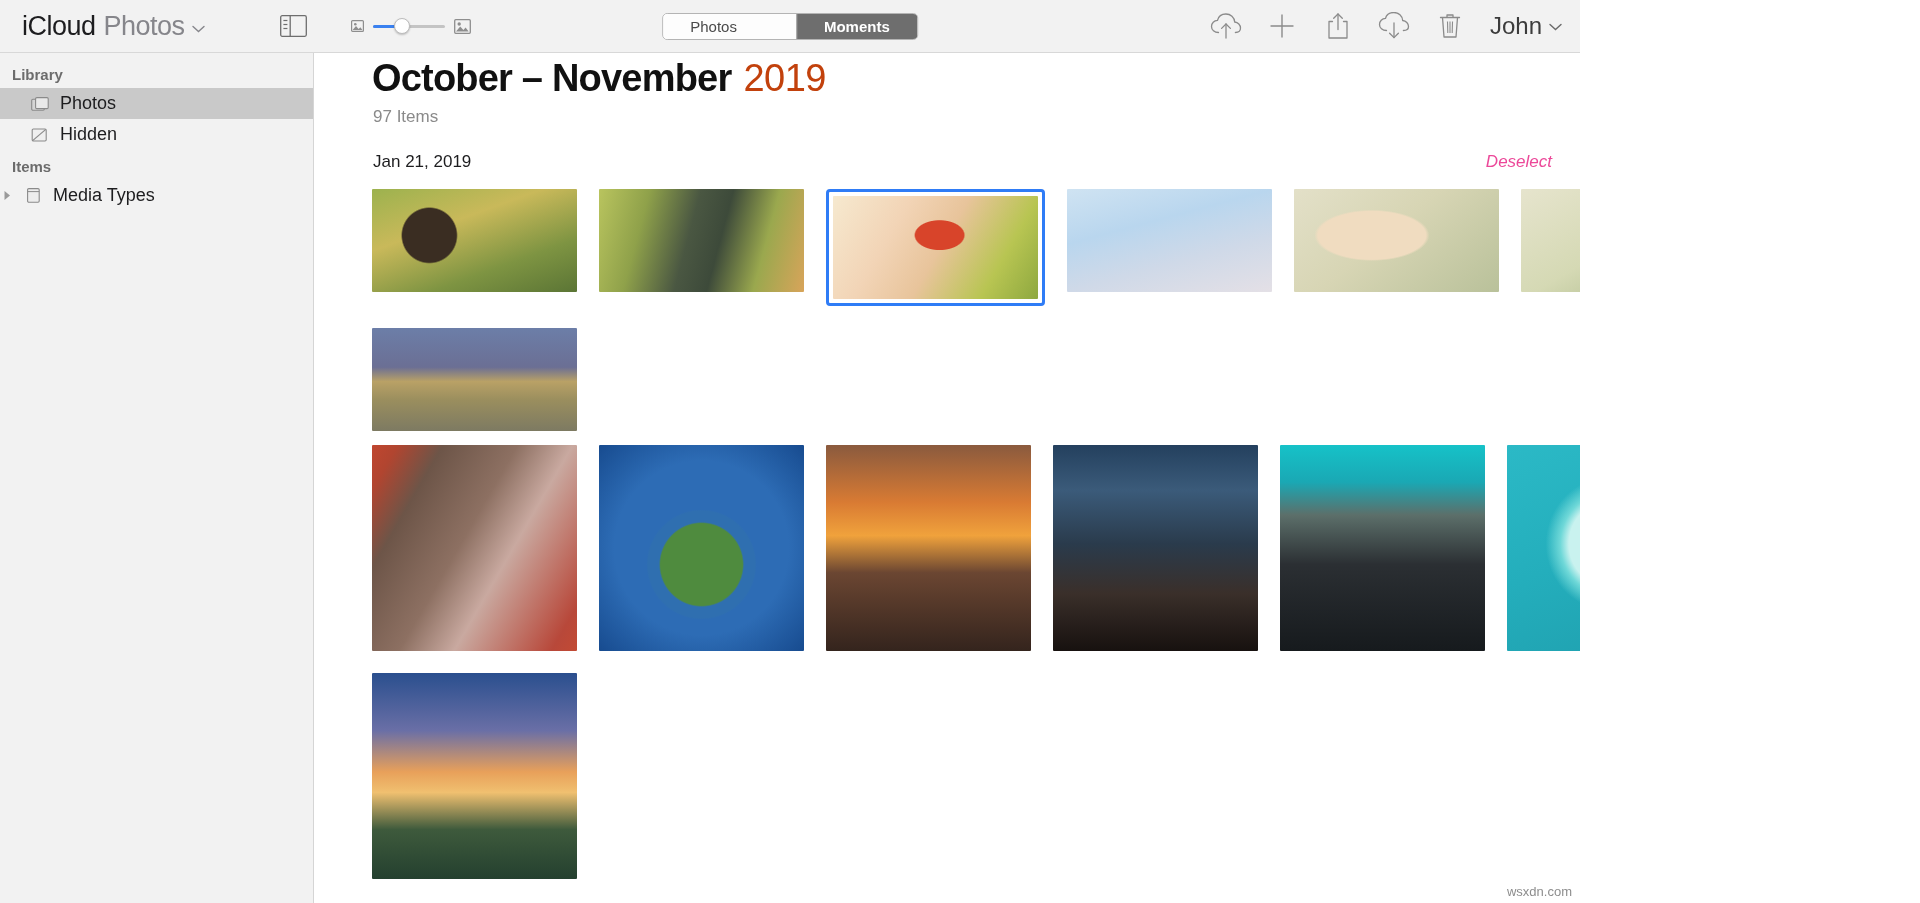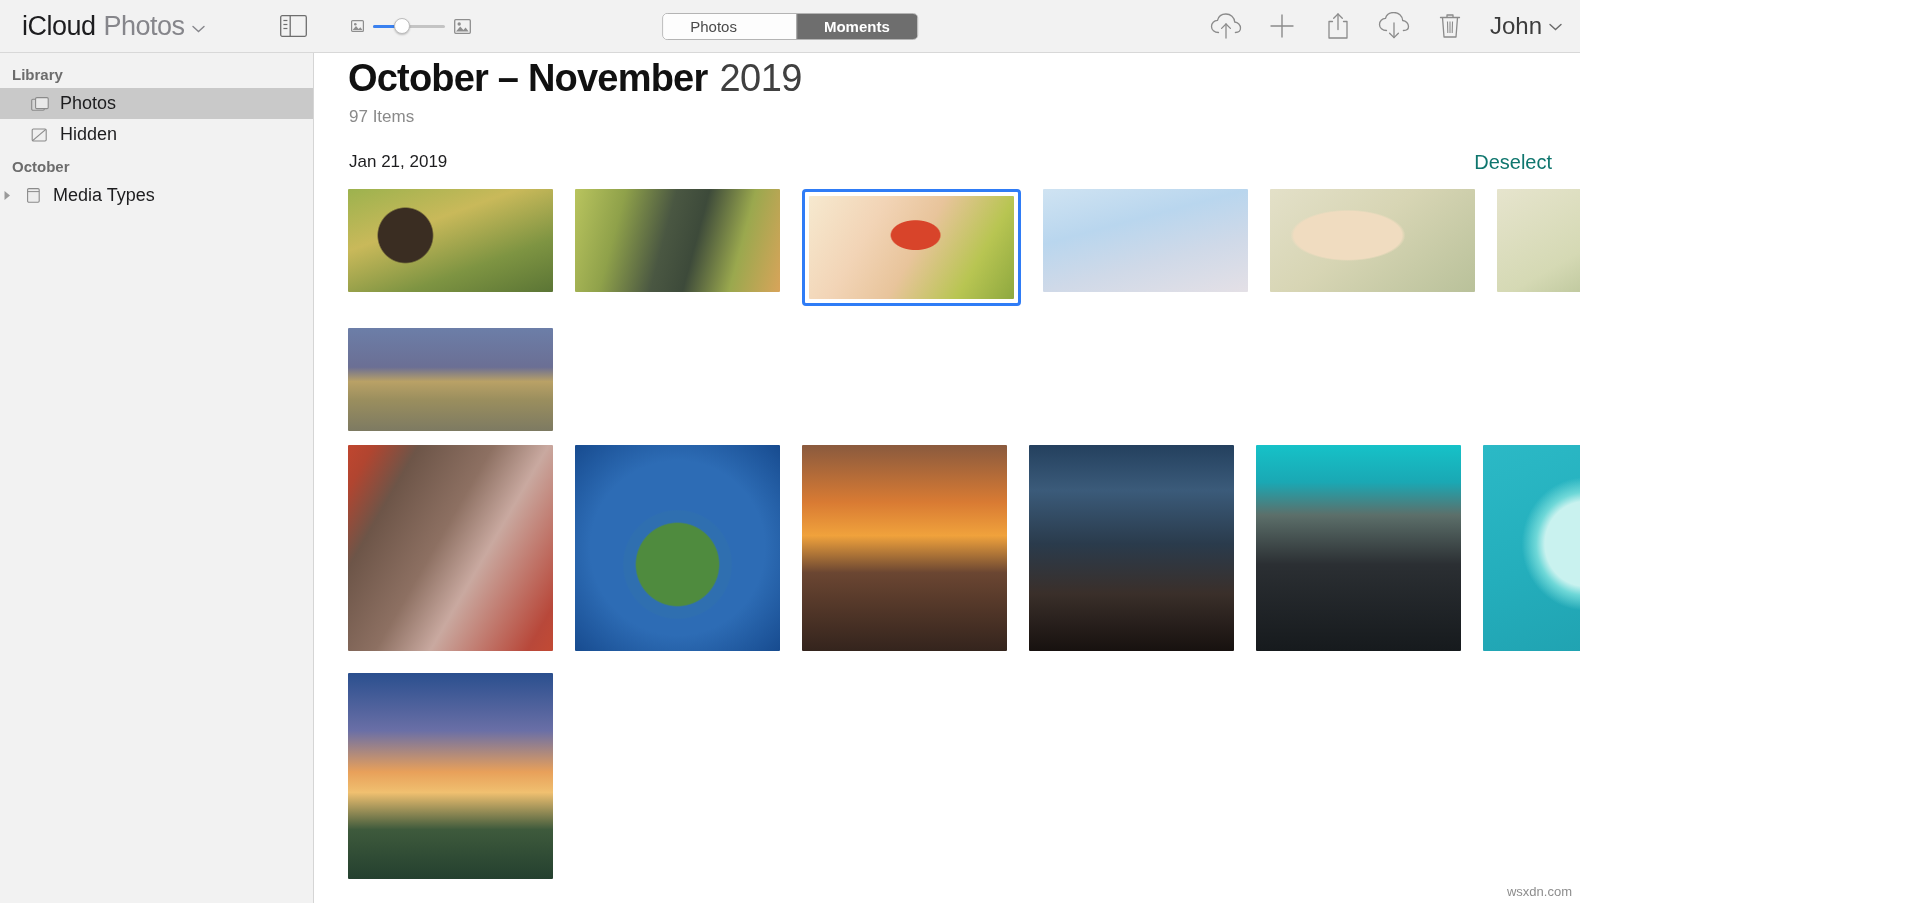--- a/index.html
+++ b/index.html
@@ -53,21 +53,21 @@
   .seg-item + .seg-item { border-left: 1px solid #b4b4b4; margin-left: 32px; }
   .seg-item.active { background: #6e6e6e; color: #ffffff; font-weight: 700; }
 
   .tb-right { margin-left: auto; display: flex; align-items: center; gap: 0; padding-right: 18px; }
   .tb-icon { width: 56px; height: 40px; display: flex; align-items: center; justify-content: center; cursor: pointer; }
   .account { display: flex; align-items: center; margin-left: 12px; cursor: pointer; }
   .account-name { font-size: 24px; color: #3c3c3c; font-weight: 300; }
   .account-chev { margin-left: 7px; color: #6a6a6a; font-size: 14px; position: relative; top: 1px; }
 
   
-  .body-area { flex: 1; display: flex; min-height: 0; }
+  .body-area { flex: 1; display: flex; min-height: 0; gap: 24px; }
 
   
   .sidebar {
     width: 314px; min-width: 314px;
     background: #f2f2f2;
     border-right: 1px solid #d5d5d5;
     padding-top: 9px;
     overflow: hidden;
   }
   .side-header {
@@ -82,30 +82,30 @@
   .side-item.selected { background: #c9c9c9; }
   .side-item.nested { padding-left: 0; }
   .disclosure { width: 14px; display: flex; align-items: center; justify-content: center; color: #8d8d8d; font-size: 11px; }
   .side-icon { width: 21px; display: flex; align-items: center; justify-content: center; }
   .side-label { font-size: 18px; color: #1d1d1f; }
 
   
   .content { flex: 1; background: #ffffff; overflow: hidden; position: relative; padding-left: 20px; }
   .page-title { margin: 4px 0 0 14px; display: flex; align-items: baseline; }
   .title-bold { font-size: 38px; font-weight: bold; color: #111111; letter-spacing: -0.8px; }
-  .title-light { font-size: 38px; font-weight: 300; color: #404040; margin-left: 12px; letter-spacing: -0.5px; }
+  .title-light { font-size: 38px; font-weight: 300; color: #c2410c; margin-left: 12px; letter-spacing: -0.5px; }
   .item-count { margin: 7px 12px 0 15px; font-size: 17px; color: #8a8a8a; }
 
   .section { margin-top: 22px; }
   .section-head {
     display: flex; align-items: center; justify-content: space-between;
     padding: 0 28px 0 15px; height: 26px;
   }
   .section-date { font-size: 17px; color: #1d1d1f; }
-  .deselect { font-size: 20px; color: #0f766e; cursor: pointer; }
+  .deselect { font-size: 17px; color: #ec4899; cursor: pointer; font-style: italic; }
 
   .grid { display: flex; flex-wrap: wrap; gap: 22px; padding: 14px 0 0 14px; width: 1580px; }
   .cell { position: relative; cursor: pointer; }
   .cell .thumb {
     display: block; border-radius: 1px; overflow: hidden; position: relative;
   }
   .cell.selected { padding: 4px; border: 3px solid #2f7cf6; border-radius: 4px; background: #ffffff; }
 
   .row1 .thumb { width: 205px; height: 103px; }
   .row1 .cell.selected .thumb { width: 205px; height: 103px; }
@@ -243,21 +243,21 @@
         <span class="side-icon">
           <svg width="19" height="16" viewBox="0 0 19 16">
             <rect x="1.2" y="2" width="14" height="12" rx="1.2" fill="#efefef" stroke="#8a8a8a" stroke-width="1.1"></rect>
             <line x1="1.6" y1="13.6" x2="14.8" y2="2.4" stroke="#8a8a8a" stroke-width="1.2"></line>
           </svg>
         </span>
         <span class="side-label">Hidden</span>
       </div>
 
 
-      <div class="side-header" style="margin-top:4px">October</div>
+      <div class="side-header" style="margin-top:4px">Items</div>
 
       <div class="side-item nested">
         <span class="disclosure">
           <svg width="9" height="11" viewBox="0 0 9 11">
               <path d="M1.5 1 L7 5.5 L1.5 10 Z" fill="#9a9a9a"></path>
             </svg>
         </span>
         <span class="side-icon">
           <svg width="17" height="17" viewBox="0 0 17 17">
             <rect x="2.6" y="1.6" width="11.6" height="13.6" rx="1.2" fill="#ededed" stroke="#8a8a8a" stroke-width="1.1"></rect>

